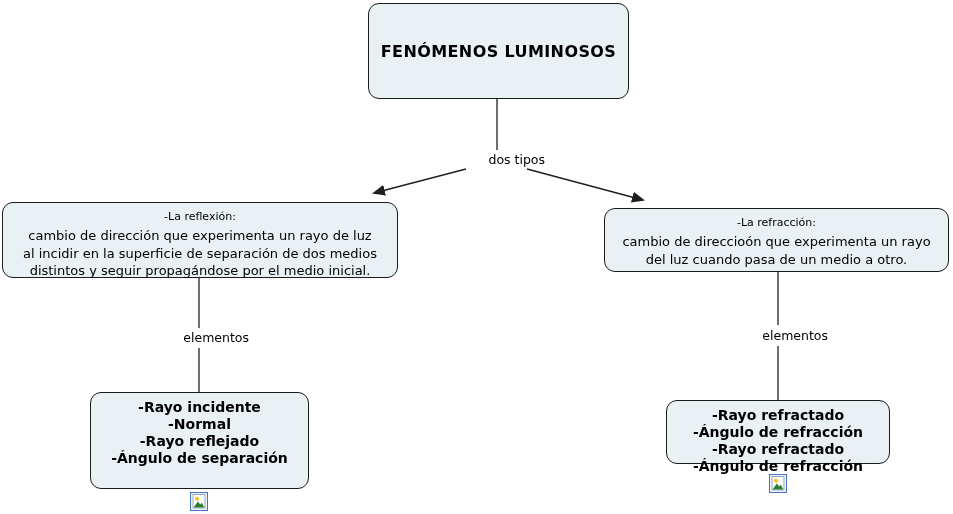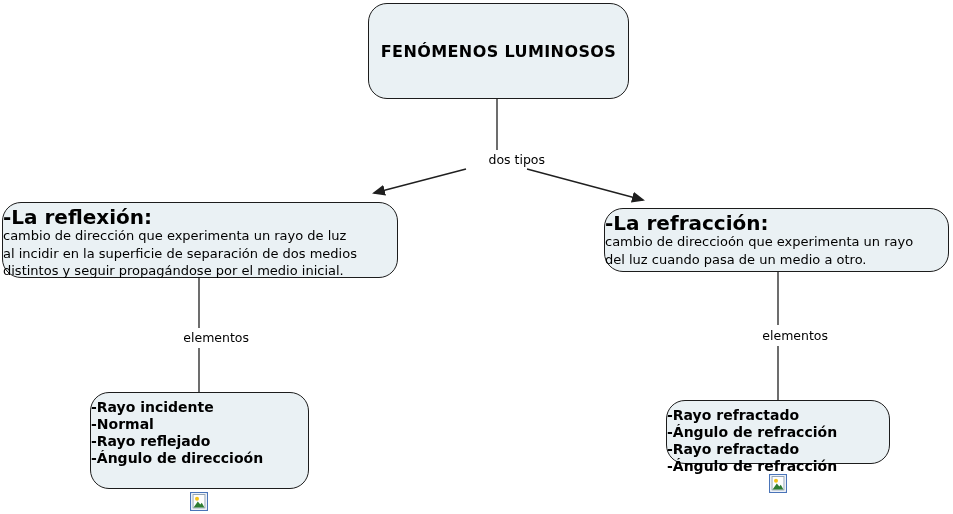--- a/index.html
+++ b/index.html
@@ -24,21 +24,22 @@
   }
   svg.connectors line {
     stroke: var(--connector, #1f1f1f);
     stroke-width: 1.3;
   }
   .node {
     position: absolute;
     box-sizing: border-box;
     background: var(--node-fill, #eaf1f4);
     border: 1px solid var(--node-border, #1c1c1c);
-    border-radius: 19px;
+    border-radius: 11px;
+    text-align: center;
     z-index: 2;
   }
   .node-root {
     left: 368px; top: 3px;
     width: 261px; height: 96px;
     display: flex;
     align-items: center;
     justify-content: center;
   }
   .root-title {
@@ -51,22 +52,22 @@
     left: 2px; top: 202px;
     width: 396px; height: 76px;
     padding-top: 4px;
   }
   .node-refraccion {
     left: 604px; top: 208px;
     width: 345px; height: 64px;
     padding-top: 4px;
   }
   .node-heading {
-    font-size: 20px;
-    font-weight: bold;
+    font-size: 11px;
+    font-weight: normal;
     line-height: 20px;
     white-space: nowrap;
   }
   .body-line {
     font-size: 13px;
     line-height: 17.5px;
     white-space: nowrap;
   }
   .node-elements-left {
     left: 90px; top: 392px;
@@ -144,21 +145,21 @@
   <div class="node node-refraccion">
     <div class="node-heading">-La refracción:</div>
     <div class="body-line">cambio de direccioón que experimenta un rayo</div>
     <div class="body-line">del luz cuando pasa de un medio a otro.</div>
   </div>
 
   <div class="node node-elements-left">
     <div class="element-line">-Rayo incidente</div>
     <div class="element-line">-Normal</div>
     <div class="element-line">-Rayo reflejado</div>
-    <div class="element-line">-Ángulo de direccioón</div>
+    <div class="element-line">-Ángulo de separación</div>
   </div>
 
   <div class="node node-elements-right">
     <div class="element-line">-Rayo refractado</div>
     <div class="element-line">-Ángulo de refracción</div>
     <div class="element-line">-Rayo refractado</div>
     <div class="element-line">-Ángulo de refracción</div>
   </div>
 
   <div class="resource-icon icon-left">

